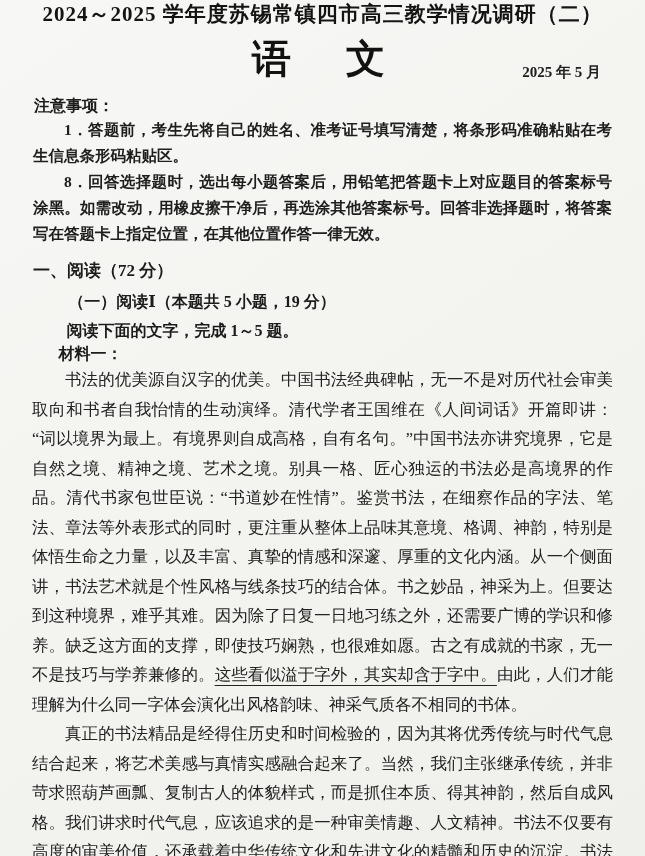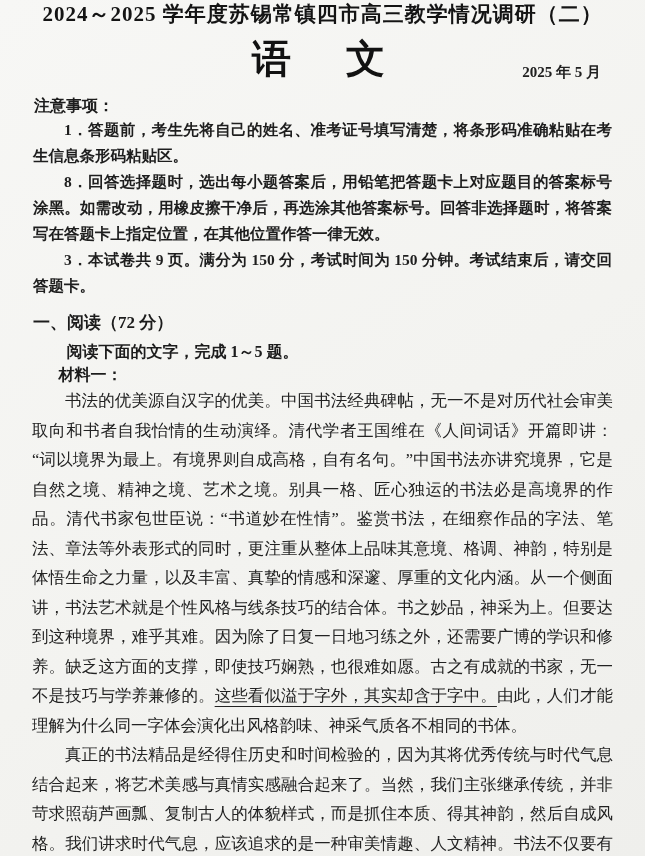--- a/index.html
+++ b/index.html
@@ -108,24 +108,24 @@
 
   <div class="subject-row">
     <div class="subject">语　文</div>
     <div class="exam-date">2025 年 5 月</div>
   </div>
 
   <div class="notice-heading">注意事项：</div>
 
   <p class="notice-item">1．答题前，考生先将自己的姓名、准考证号填写清楚，将条形码准确粘贴在考生信息条形码粘贴区。</p>
   <p class="notice-item">8．回答选择题时，选出每小题答案后，用铅笔把答题卡上对应题目的答案标号涂黑。如需改动，用橡皮擦干净后，再选涂其他答案标号。回答非选择题时，将答案写在答题卡上指定位置，在其他位置作答一律无效。</p>
-  <p class="notice-item">3．本试卷共 9 页。满分为 150 分，考试时间为 150 分钟。考试结束后，请交回答题卡。</p>
 
   <div class="part-heading">一、阅读（72 分）</div>
 
+  <div class="sub-heading">（一）阅读Ⅰ（本题共 5 小题，19 分）</div>
 
   <div class="instruction">阅读下面的文字，完成 1～5 题。</div>
 
   <div class="material-label">材料一：</div>
 
   <p class="material-para"><span>书法的优美源自汉字的优美。中国书法经典碑帖，无一不是对历代社会审美取向和书者自我怡情的生动演绎。清代学者王国维在《人间词话》开篇即讲：“词以境界为最上。有境界则自成高格，自有名句。”中国书法亦讲究境界，它是自然之境、精神之境、艺术之境。别具一格、匠心独运的书法必是高境界的作品。清代书家包世臣说：“书道妙在性情”。鉴赏书法，在细察作品的字法、笔法、章法等外表形式的同时，更注重从整体上品味其意境、格调、神韵，特别是体悟生命之力量，以及丰富、真挚的情感和深邃、厚重的文化内涵。从一个侧面讲，书法艺术就是个性风格与线条技巧的结合体。书之妙品，神采为上。但要达到这种境界，难乎其难。因为除了日复一日地习练之外，还需要广博的学识和修养。缺乏这方面的支撑，即使技巧娴熟，也很难如愿。古之有成就的书家，无一不是技巧与学养兼修的。</span><span class="underlined">这些看似溢于字外，其实却含于字中。</span><span>由此，人们才能理解为什么同一字体会演化出风格韵味、神采气质各不相同的书体。</span></p>
 
   <p class="material-para">真正的书法精品是经得住历史和时间检验的，因为其将优秀传统与时代气息结合起来，将艺术美感与真情实感融合起来了。当然，我们主张继承传统，并非苛求照葫芦画瓢、复制古人的体貌样式，而是抓住本质、得其神韵，然后自成风格。我们讲求时代气息，应该追求的是一种审美情趣、人文精神。书法不仅要有高度的审美价值，还承载着中华传统文化和先进文化的精髓和历史的沉淀。书法也可称之为书道，而道是书法的深刻内涵，不能简单地理解为只是书法的另一种称谓。先秦时期，老子在《道德经》中提出了“自然”这个理念，其主要为了阐明“道”。他主张道法自然。而书法之道，也在于追求自然。书者自然天成，观者心旷神怡。</p>
 
 </div>

